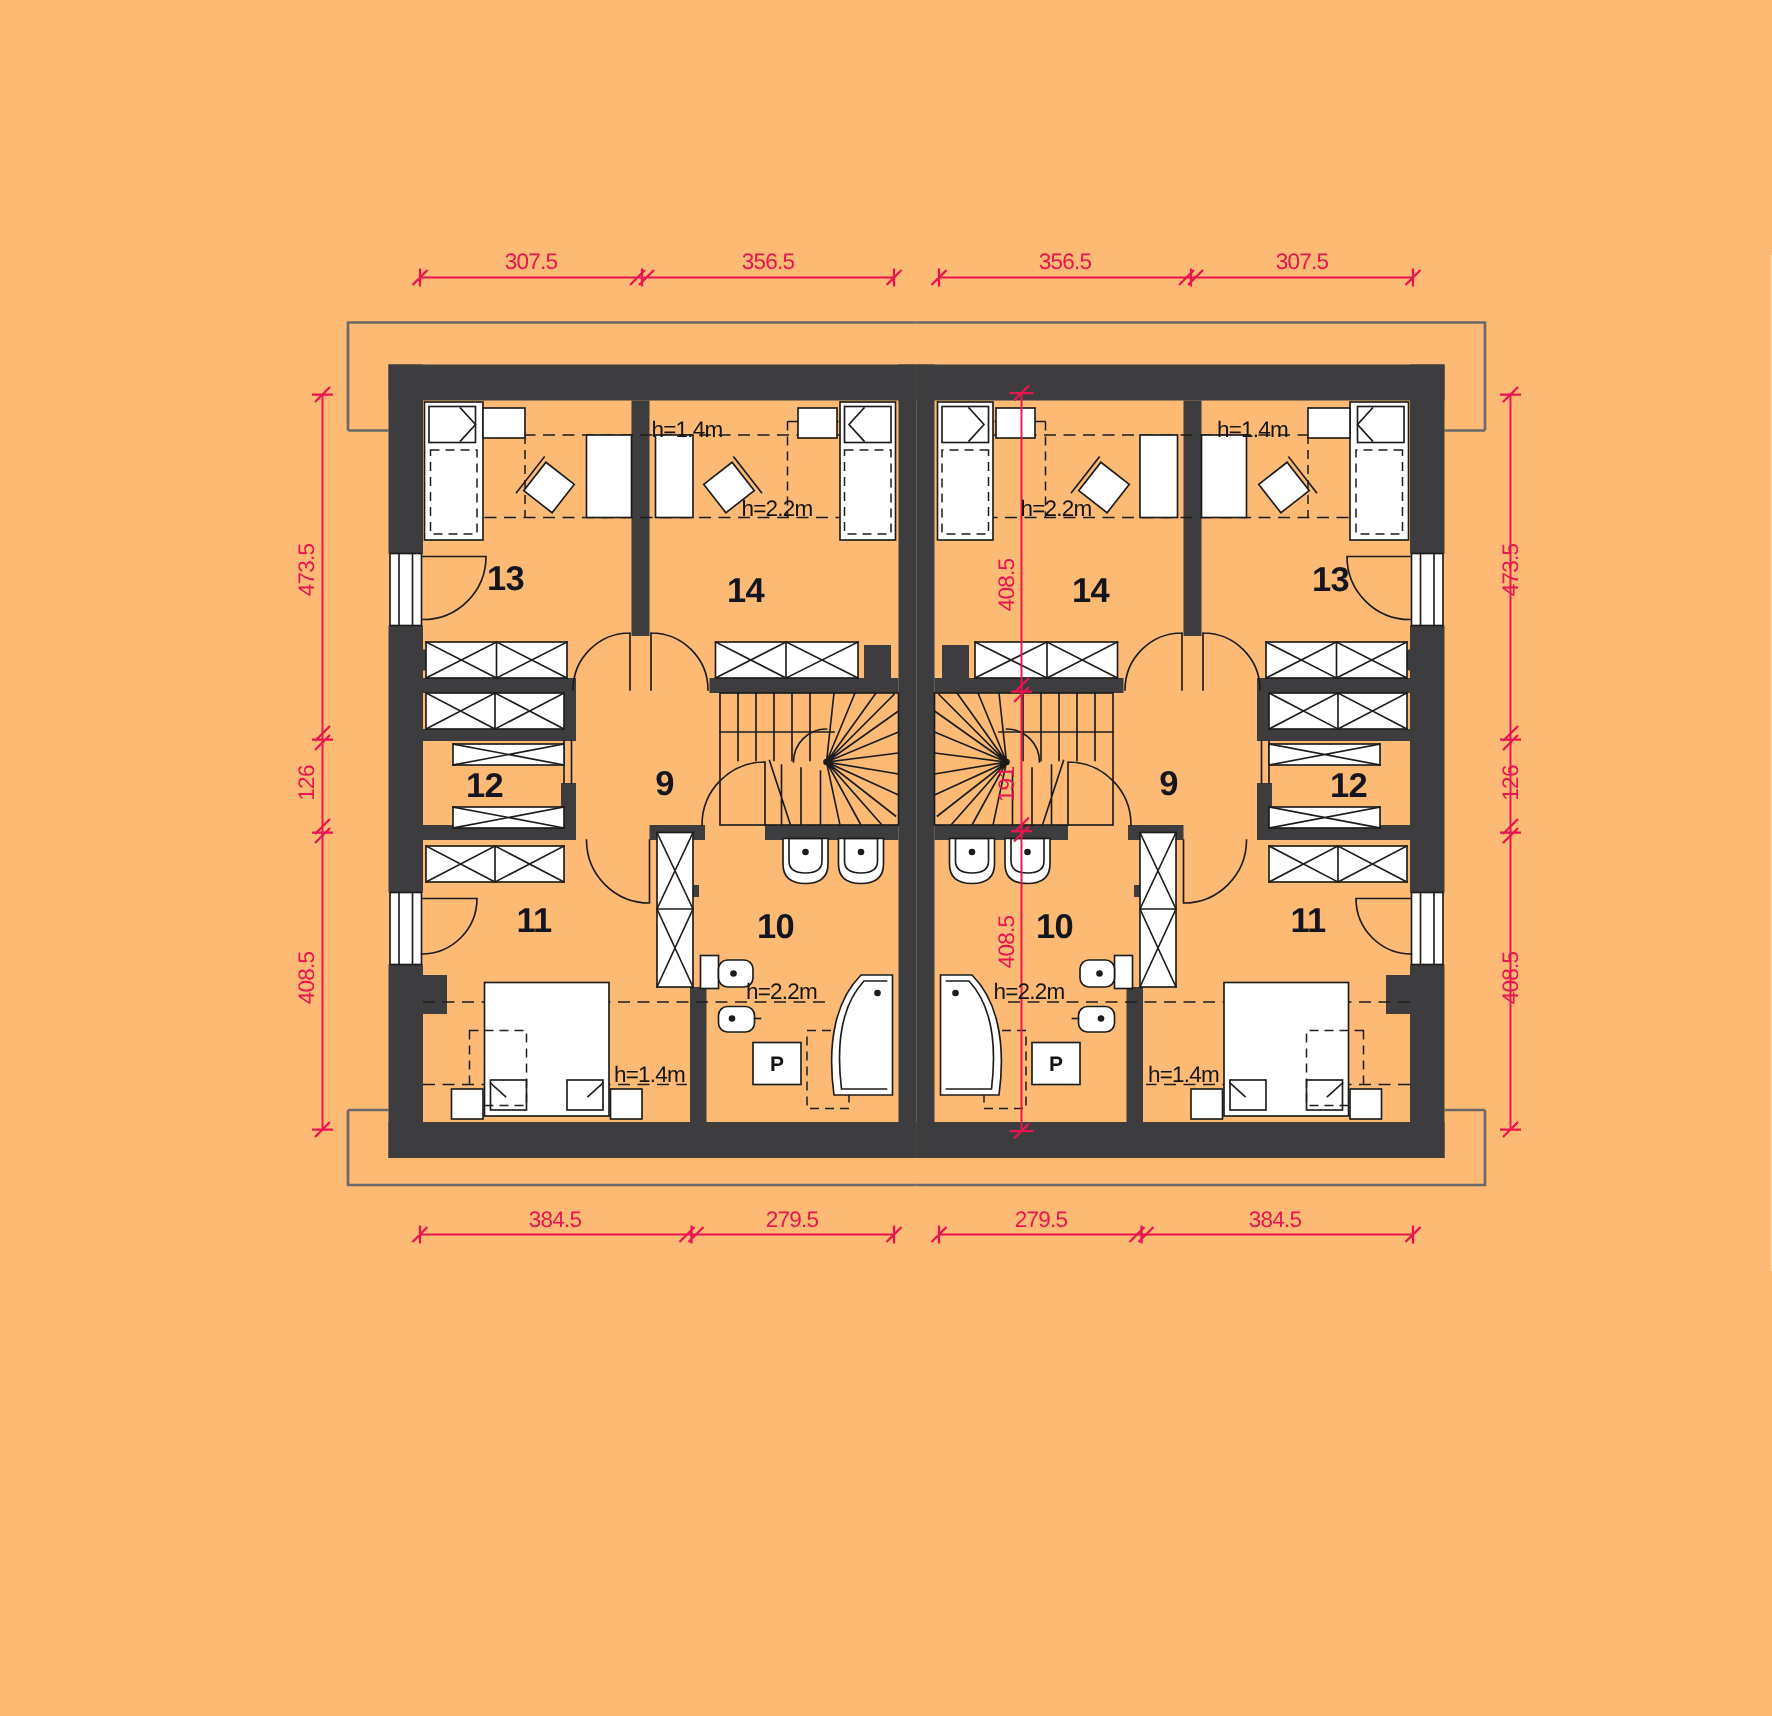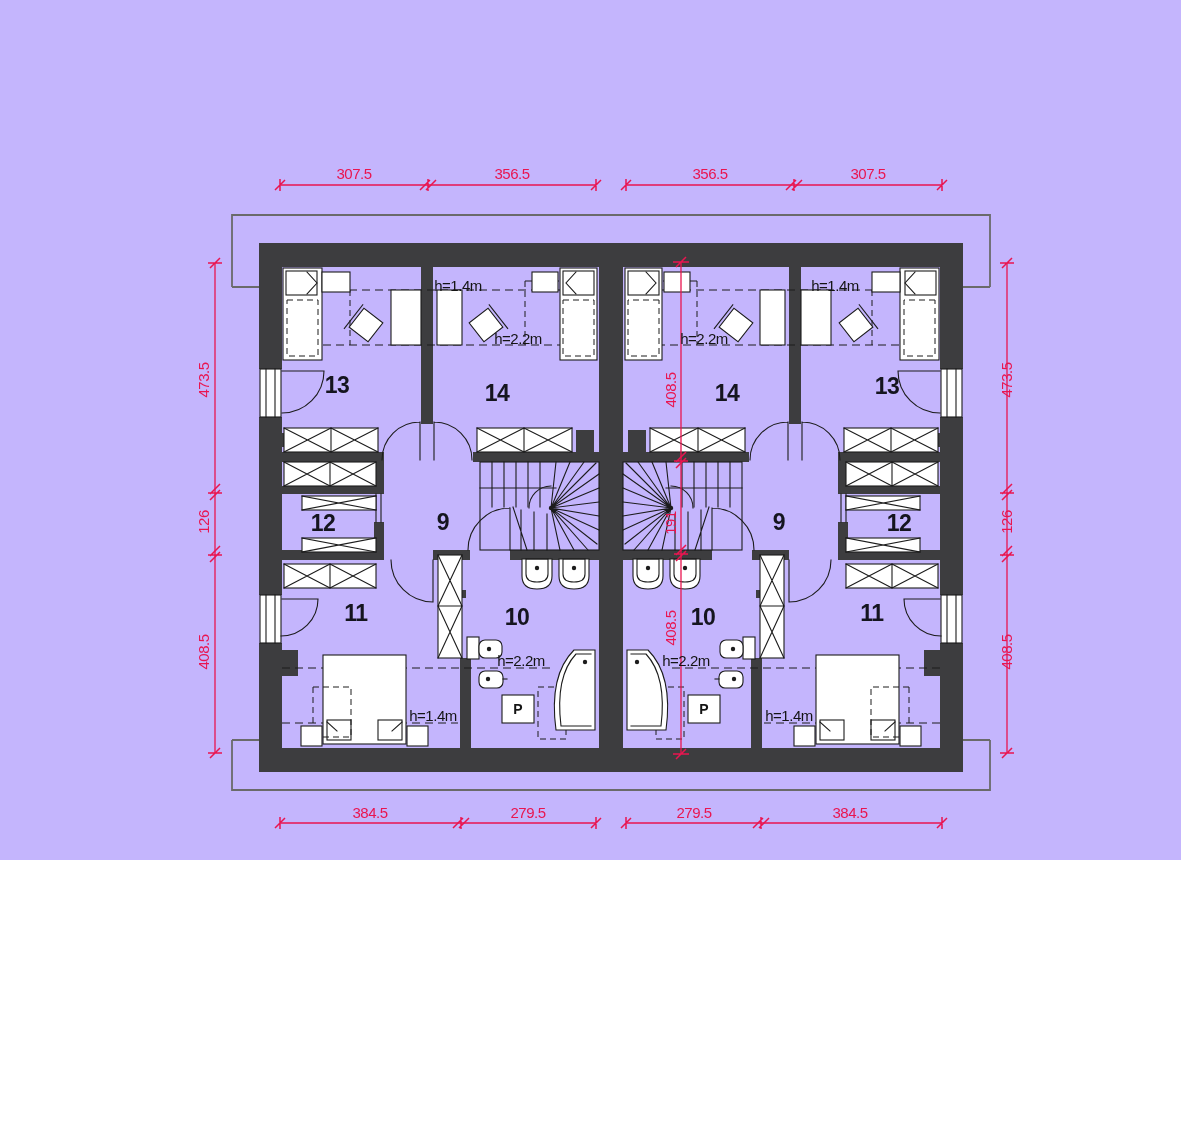--- a/index.html
+++ b/index.html
@@ -1,16 +1,16 @@
 <!DOCTYPE html>
 <html><head>
 <meta charset="utf-8">
 <style>
   html,body{margin:0;padding:0;background:#ffffff;}
-  .page{width:1181px;height:860px;position:relative;background:#c4b5fd;overflow:hidden;}
+  .page{width:1181px;height:1144px;position:relative;background:#fdba74;overflow:hidden;}
   svg{display:block;}
   .eave{fill:none;stroke:#6a6a6a;stroke-width:1.8;}
   .ln{fill:none;stroke:#1c1c1c;stroke-width:1.1;stroke-linecap:square;}
   .lnw{fill:#ffffff;stroke:#1c1c1c;stroke-width:1.1;}
   .dash{fill:none;stroke:#1c1c1c;stroke-width:1;stroke-dasharray:8 5;}
   .dash2{fill:none;stroke:#1c1c1c;stroke-width:1;stroke-dasharray:6 4;}
   .dimln{fill:none;stroke-width:1.3;}
   .dimtick{stroke-width:1.5;}
   text.room{font:700 23px "Liberation Sans",sans-serif;fill:#15151f;text-anchor:middle;letter-spacing:-0.5px;}
   text.hlab{font:400 15px "Liberation Sans",sans-serif;fill:#141414;text-anchor:middle;letter-spacing:-0.5px;}

